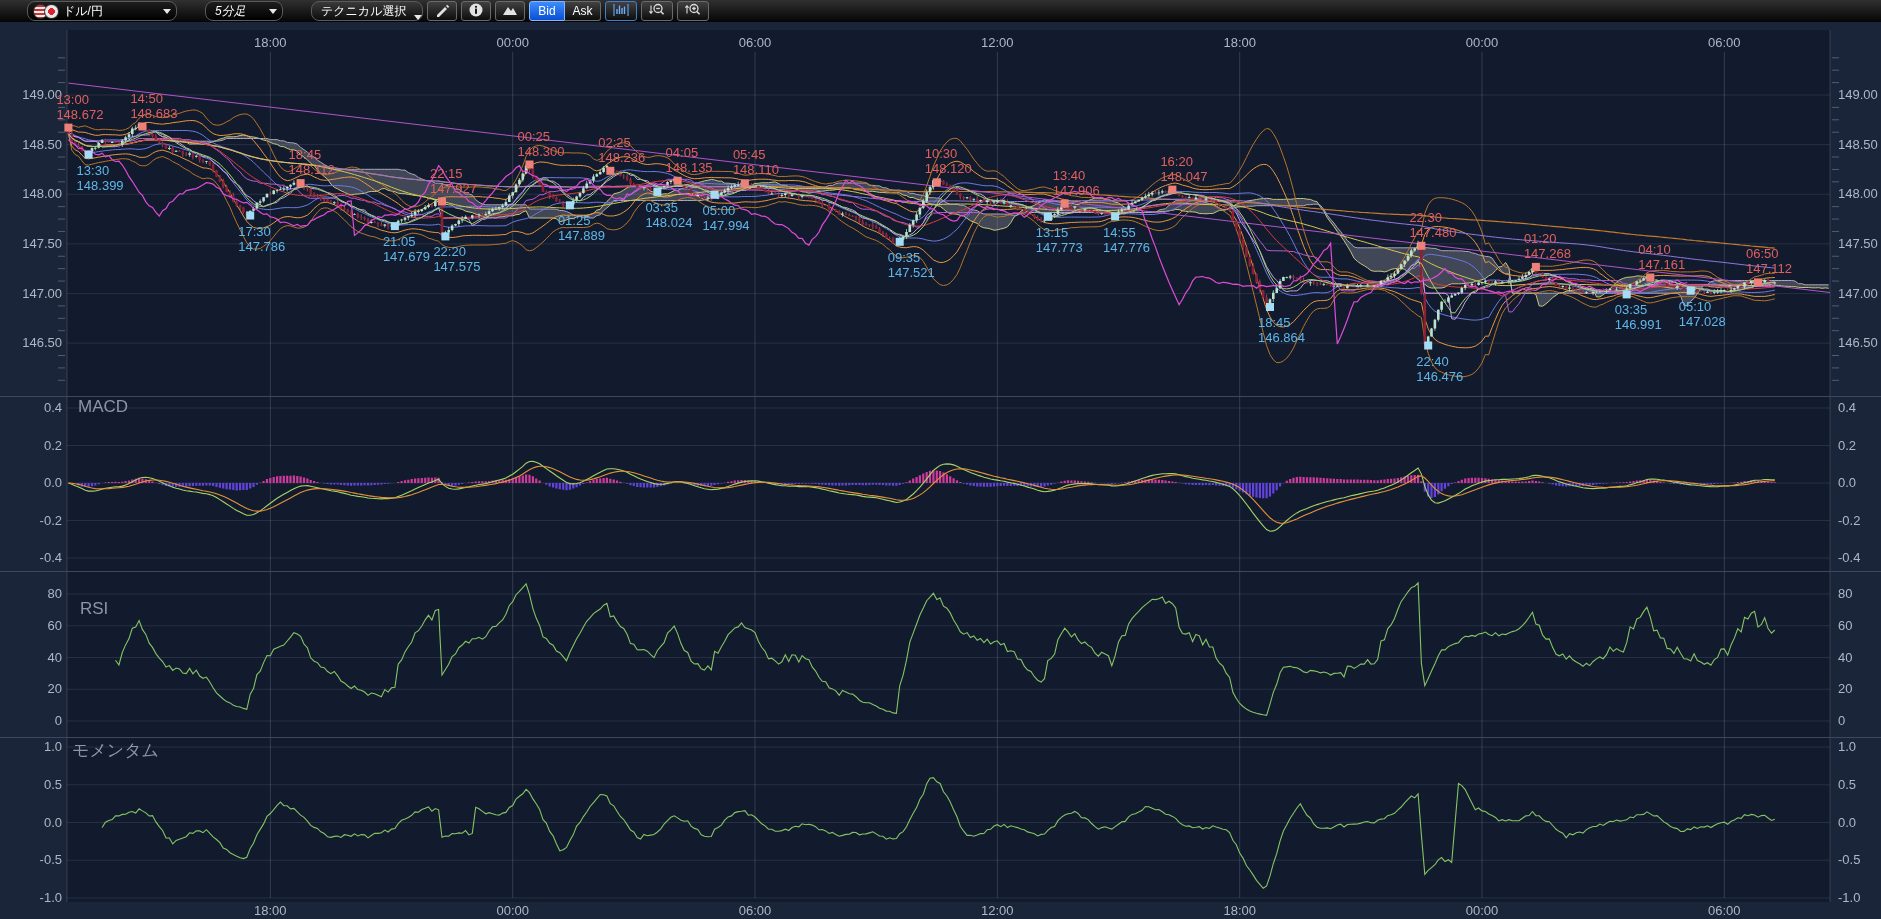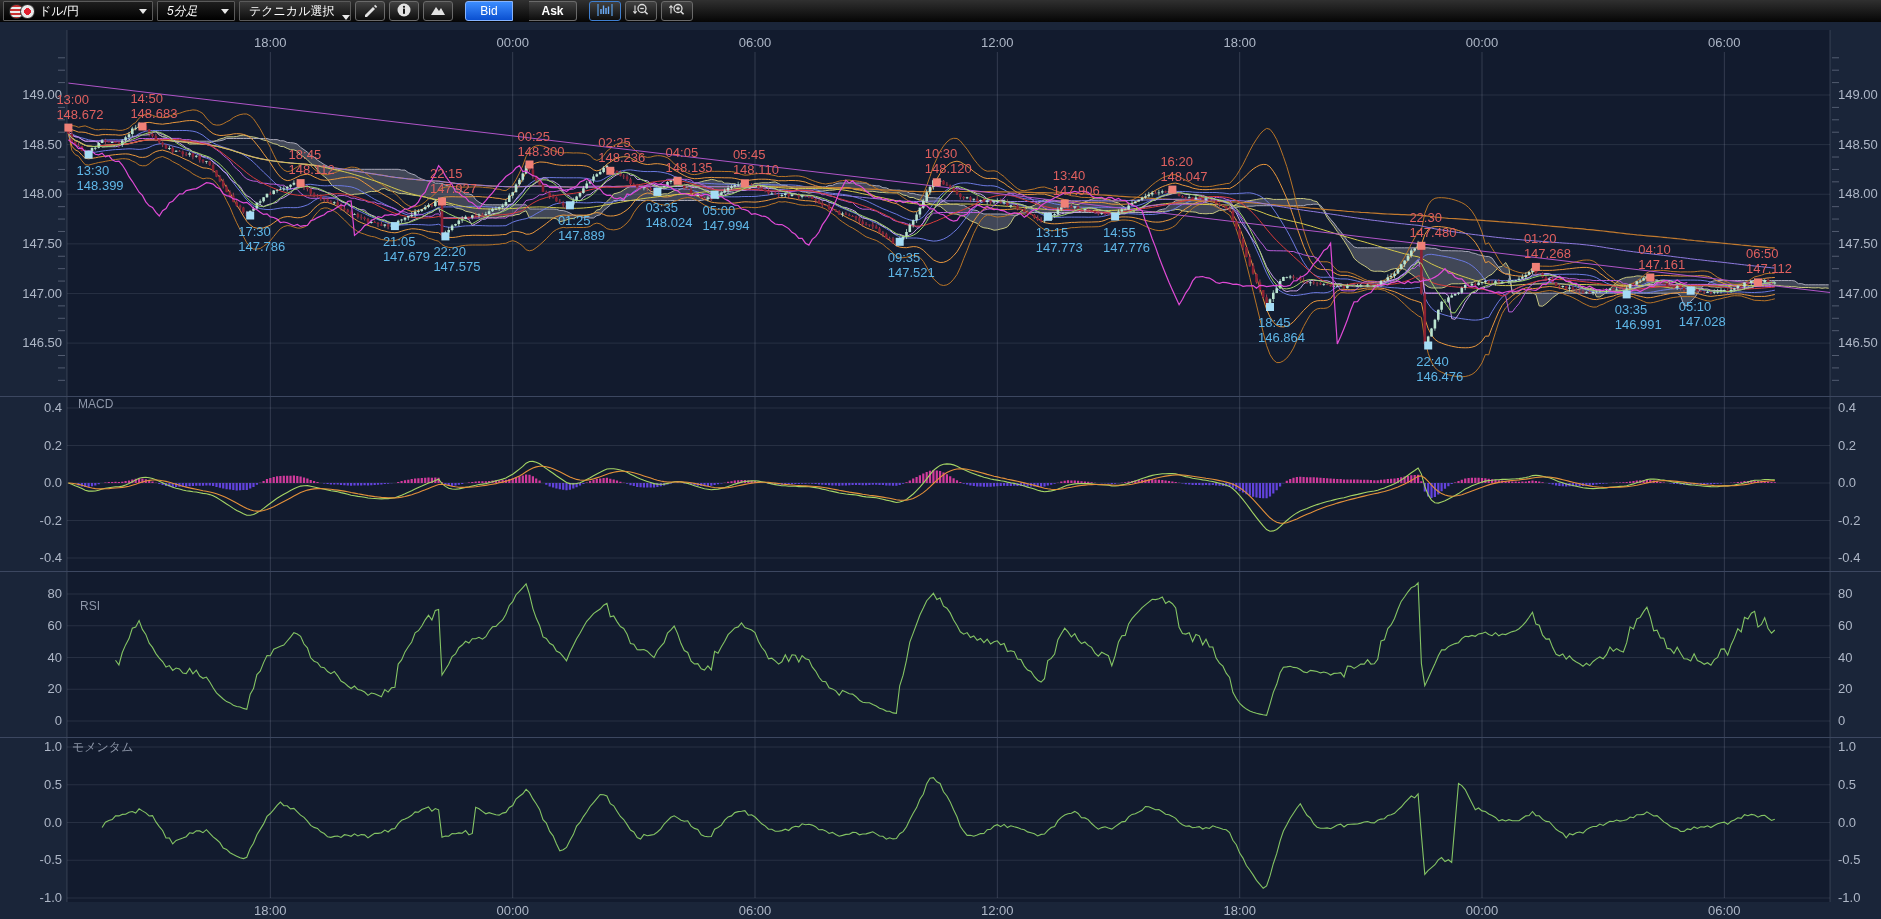--- a/index.html
+++ b/index.html
@@ -3,44 +3,44 @@
 <meta charset="utf-8">
 <style>
   html,body{margin:0;padding:0;background:#000;}
   body{width:1881px;height:919px;position:relative;overflow:hidden;
        font-family:"Liberation Sans","DejaVu Sans",sans-serif;}
   
   .toolbar{position:absolute;top:0;left:0;width:1881px;height:22px;
     background:linear-gradient(#303030,#050505);display:flex;align-items:center;
     gap:4px;padding:0 3px;box-sizing:border-box;z-index:5;}
   .dd{height:20px;background:linear-gradient(#1e1e1e,#000);border:1px solid #5a5a5a;
-    border-radius:1px;color:#fff;font-size:12px;display:flex;align-items:center;
-    padding:0 5px;box-sizing:border-box;cursor:pointer;}
+    border-radius:8px;color:#fff;font-size:12px;display:flex;align-items:center;
+    padding:0 5px;box-sizing:border-box;cursor:pointer;margin-left:24px;}
   .dd .ddlabel{flex:1;white-space:nowrap;padding:0 4px;}
   .caret{width:0;height:0;border-left:4px solid transparent;border-right:4px solid transparent;
     border-top:5px solid #e8e8e8;margin-left:4px;}
   .pair{width:150px;}
   .tf{width:78px;font-style:italic;}
   .tech{width:112px;background:linear-gradient(#3a3a3a,#0d0d0d);align-items:flex-end;}
   .btn{height:20px;min-width:28px;background:linear-gradient(#414141,#0d0d0d);
     border:1px solid #6a6a6a;border-radius:3px;color:#fff;display:flex;align-items:center;
     justify-content:center;font-size:12px;padding:0 6px;cursor:pointer;box-sizing:border-box;}
   .bidask{display:flex;}
-  .bidask .btn{border-radius:0;margin:8px;width:48px;padding:8px;}
+  .bidask .btn{border-radius:0;margin:0;width:36px;padding:8px;}
   .bidask .btn:first-child{border-radius:3px 0 0 3px;}
-  .bidask .btn:last-child{border-radius:0 3px 3px 0;border-left:none;font-weight:bold;}
+  .bidask .btn:last-child{border-radius:0 3px 3px 0;border-left:none;}
   .bid{background:linear-gradient(#3c8dff,#0a4fd0);border-color:#86b4ff;}
   .wf{border-color:#3f7fd0;}
   .flags{display:flex;align-items:center;}
   .flag{width:13px;height:13px;border-radius:50%;display:inline-block;border:1px solid #333;}
   .flag.us{background:repeating-linear-gradient(#c33 0 2px,#eee 2px 4px);}
   .flag.jp{background:radial-gradient(circle,#e02030 0 3.5px,#e8e8e8 3.6px);margin-left:-4px;}
   
   #chart-host{position:absolute;top:0;left:0;width:1881px;height:647px;}
-  .ptitle{position:absolute;font-size:12px;color:#8d96a8;z-index:3;pointer-events:none;}
+  .ptitle{position:absolute;font-size:17px;color:#8d96a8;z-index:3;pointer-events:none;}
 </style>
 </head>
 <body>
 
 <div id="chart-host"><svg width="1881" height="919" viewBox="0 0 1881 919" font-family="Liberation Sans, DejaVu Sans, sans-serif">
       <rect x="0" y="22" width="1881" height="897" fill="#1a2539"></rect>
       <rect x="67" y="30" width="1763" height="872" fill="#121b2e"></rect>
       <line x1="270.345" y1="52" x2="270.345" y2="898" stroke="rgba(150,160,180,0.25)" stroke-width="1"></line>
       <text x="270.3" y="47.0" fill="#aeb7c7" font-size="13" text-anchor="middle">18:00</text>
       <text x="270.3" y="915.0" fill="#aeb7c7" font-size="13" text-anchor="middle">18:00</text>

